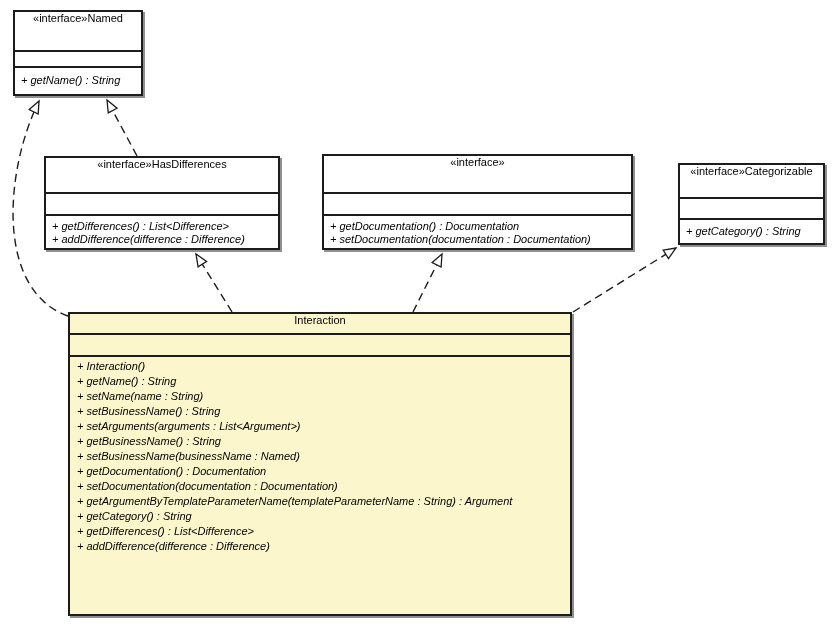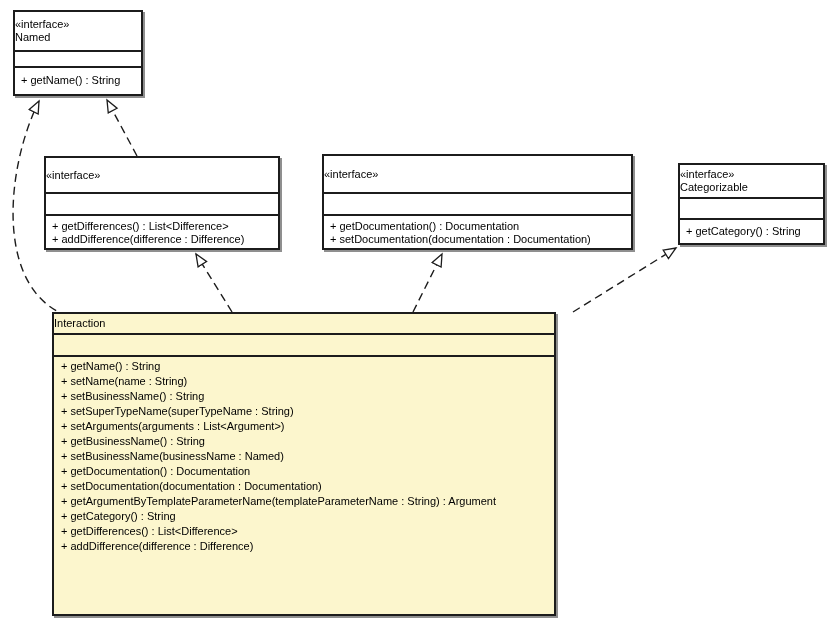--- a/index.html
+++ b/index.html
@@ -19,25 +19,25 @@
     z-index: 1;
     background: #ffffff;
     border: 2px solid #1c1c1c;
     box-shadow: 2px 2px 0 #8f8f8f;
     font-size: 11px;
     line-height: 13px;
   }
   .c-header {
     text-align: left;
     border-bottom: 2px solid #1c1c1c;
-    display: flex; flex-direction: column; justify-content: center;
+    display: flex; flex-direction: row; justify-content: center;
   }
   .c-attrs { border-bottom: 2px solid #1c1c1c; }
   .c-methods { padding: 4px 4px 0 6px; white-space: nowrap; }
-  .c-methods .m-line { line-height: 13px; }
+  .c-methods .m-line { line-height: 13px; font-style: italic; }
 
   
   #box-named { left: 13px; top: 10px; width: 130px; height: 86px; }
   #box-named .c-header { height: 40px; }
   #box-named .c-attrs  { height: 16px; }
   #box-named .c-methods{ padding-top: 6px; }
 
   
   #box-hasdifferences { left: 44px; top: 156px; width: 236px; height: 94px; }
   #box-hasdifferences .c-header { height: 36px; }
@@ -48,21 +48,21 @@
   #box-documentable .c-header { height: 38px; }
   #box-documentable .c-attrs  { height: 22px; }
 
   
   #box-categorizable { left: 678px; top: 163px; width: 147px; height: 82px; }
   #box-categorizable .c-header { height: 34px; }
   #box-categorizable .c-attrs  { height: 21px; }
   #box-categorizable .c-methods { padding-top: 5px; }
 
   
-  #box-interaction { left: 52px; top: 312px; width: 504px; height: 304px; background: #fcf6cd; }
+  #box-interaction { left: 68px; top: 312px; width: 504px; height: 304px; background: #fcf6cd; }
   #box-interaction .c-header { height: 21px; }
   #box-interaction .c-attrs  { height: 22px; }
   #box-interaction .c-methods { padding: 2px 4px 0 7px; }
   #box-interaction .m-line { line-height: 15px; }
 </style>
 </head>
 <body>
 
 <div id="canvas">
 
@@ -88,20 +88,21 @@
     </div>
     <div class="c-attrs"></div>
     <div class="c-methods">
       <div class="m-line">+ getName() : String</div>
     </div>
   </div>
 
   <div class="uml-box" id="box-hasdifferences">
     <div class="c-header">
       <div>«interface»</div>
+      <div>HasDifferences</div>
     </div>
     <div class="c-attrs"></div>
     <div class="c-methods">
       <div class="m-line">+ getDifferences() : List&lt;Difference&gt;</div>
       <div class="m-line">+ addDifference(difference : Difference)</div>
     </div>
   </div>
 
   <div class="uml-box" id="box-documentable">
     <div class="c-header">
@@ -124,24 +125,24 @@
       <div class="m-line">+ getCategory() : String</div>
     </div>
   </div>
 
   <div class="uml-box" id="box-interaction">
     <div class="c-header">
       <div>Interaction</div>
     </div>
     <div class="c-attrs"></div>
     <div class="c-methods">
+      <div class="m-line">+ Interaction()</div>
       <div class="m-line">+ getName() : String</div>
       <div class="m-line">+ setName(name : String)</div>
       <div class="m-line">+ setBusinessName() : String</div>
-      <div class="m-line">+ setSuperTypeName(superTypeName : String)</div>
       <div class="m-line">+ setArguments(arguments : List&lt;Argument&gt;)</div>
       <div class="m-line">+ getBusinessName() : String</div>
       <div class="m-line">+ setBusinessName(businessName : Named)</div>
       <div class="m-line">+ getDocumentation() : Documentation</div>
       <div class="m-line">+ setDocumentation(documentation : Documentation)</div>
       <div class="m-line">+ getArgumentByTemplateParameterName(templateParameterName : String) : Argument</div>
       <div class="m-line">+ getCategory() : String</div>
       <div class="m-line">+ getDifferences() : List&lt;Difference&gt;</div>
       <div class="m-line">+ addDifference(difference : Difference)</div>
     </div>

